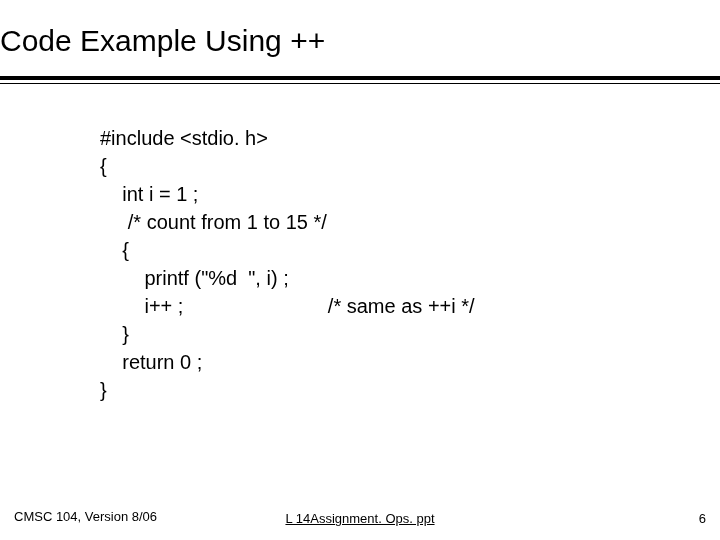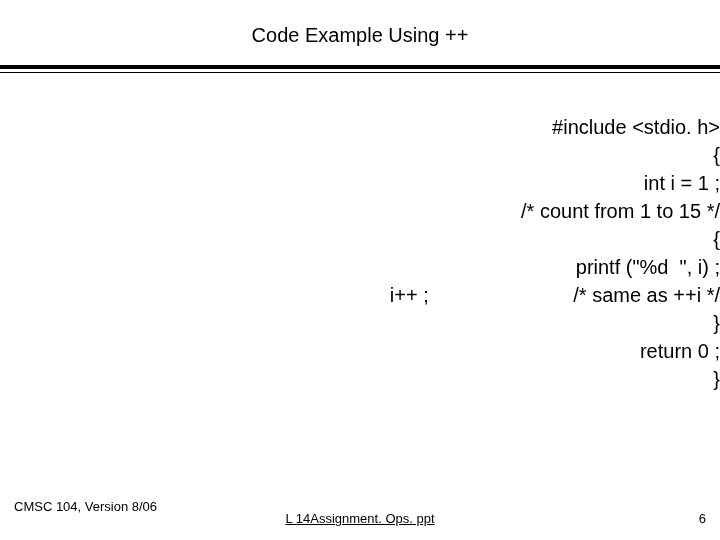--- a/index.html
+++ b/index.html
@@ -1,31 +1,29 @@
 <!DOCTYPE html>
 <html><head>
   <meta charset="utf-8">
   <style>
     * {
       margin: 0;
       padding: 0;
       box-sizing: border-box;
-      text-align: right;
     }
     body {
       width: 720px;
       height: 540px;
       background: #ffffff;
       font-family: Arial, Helvetica, sans-serif;
       position: relative;
       overflow: hidden;
     }
     .title {
-      text-align: center;
-      font-size: 20px;
+      font-size: 30px;
       font-weight: normal;
       color: #000;
       padding-top: 24px;
       padding-bottom: 18px;
     }
     .hr-thick {
       height: 4px;
       background: #000;
       margin: 0;
       border: none;
@@ -49,21 +47,21 @@
       position: absolute;
       bottom: 14px;
       left: 0;
       right: 0;
       font-size: 13px;
       color: #000;
     }
     .footer-left {
       position: absolute;
       left: 14px;
-      bottom: 12px;
+      bottom: 2px;
     }
     .footer-center {
       position: absolute;
       left: 50%;
       transform: translateX(-50%);
       bottom: 0;
       text-decoration: underline;
     }
     .footer-right {
       position: absolute;

